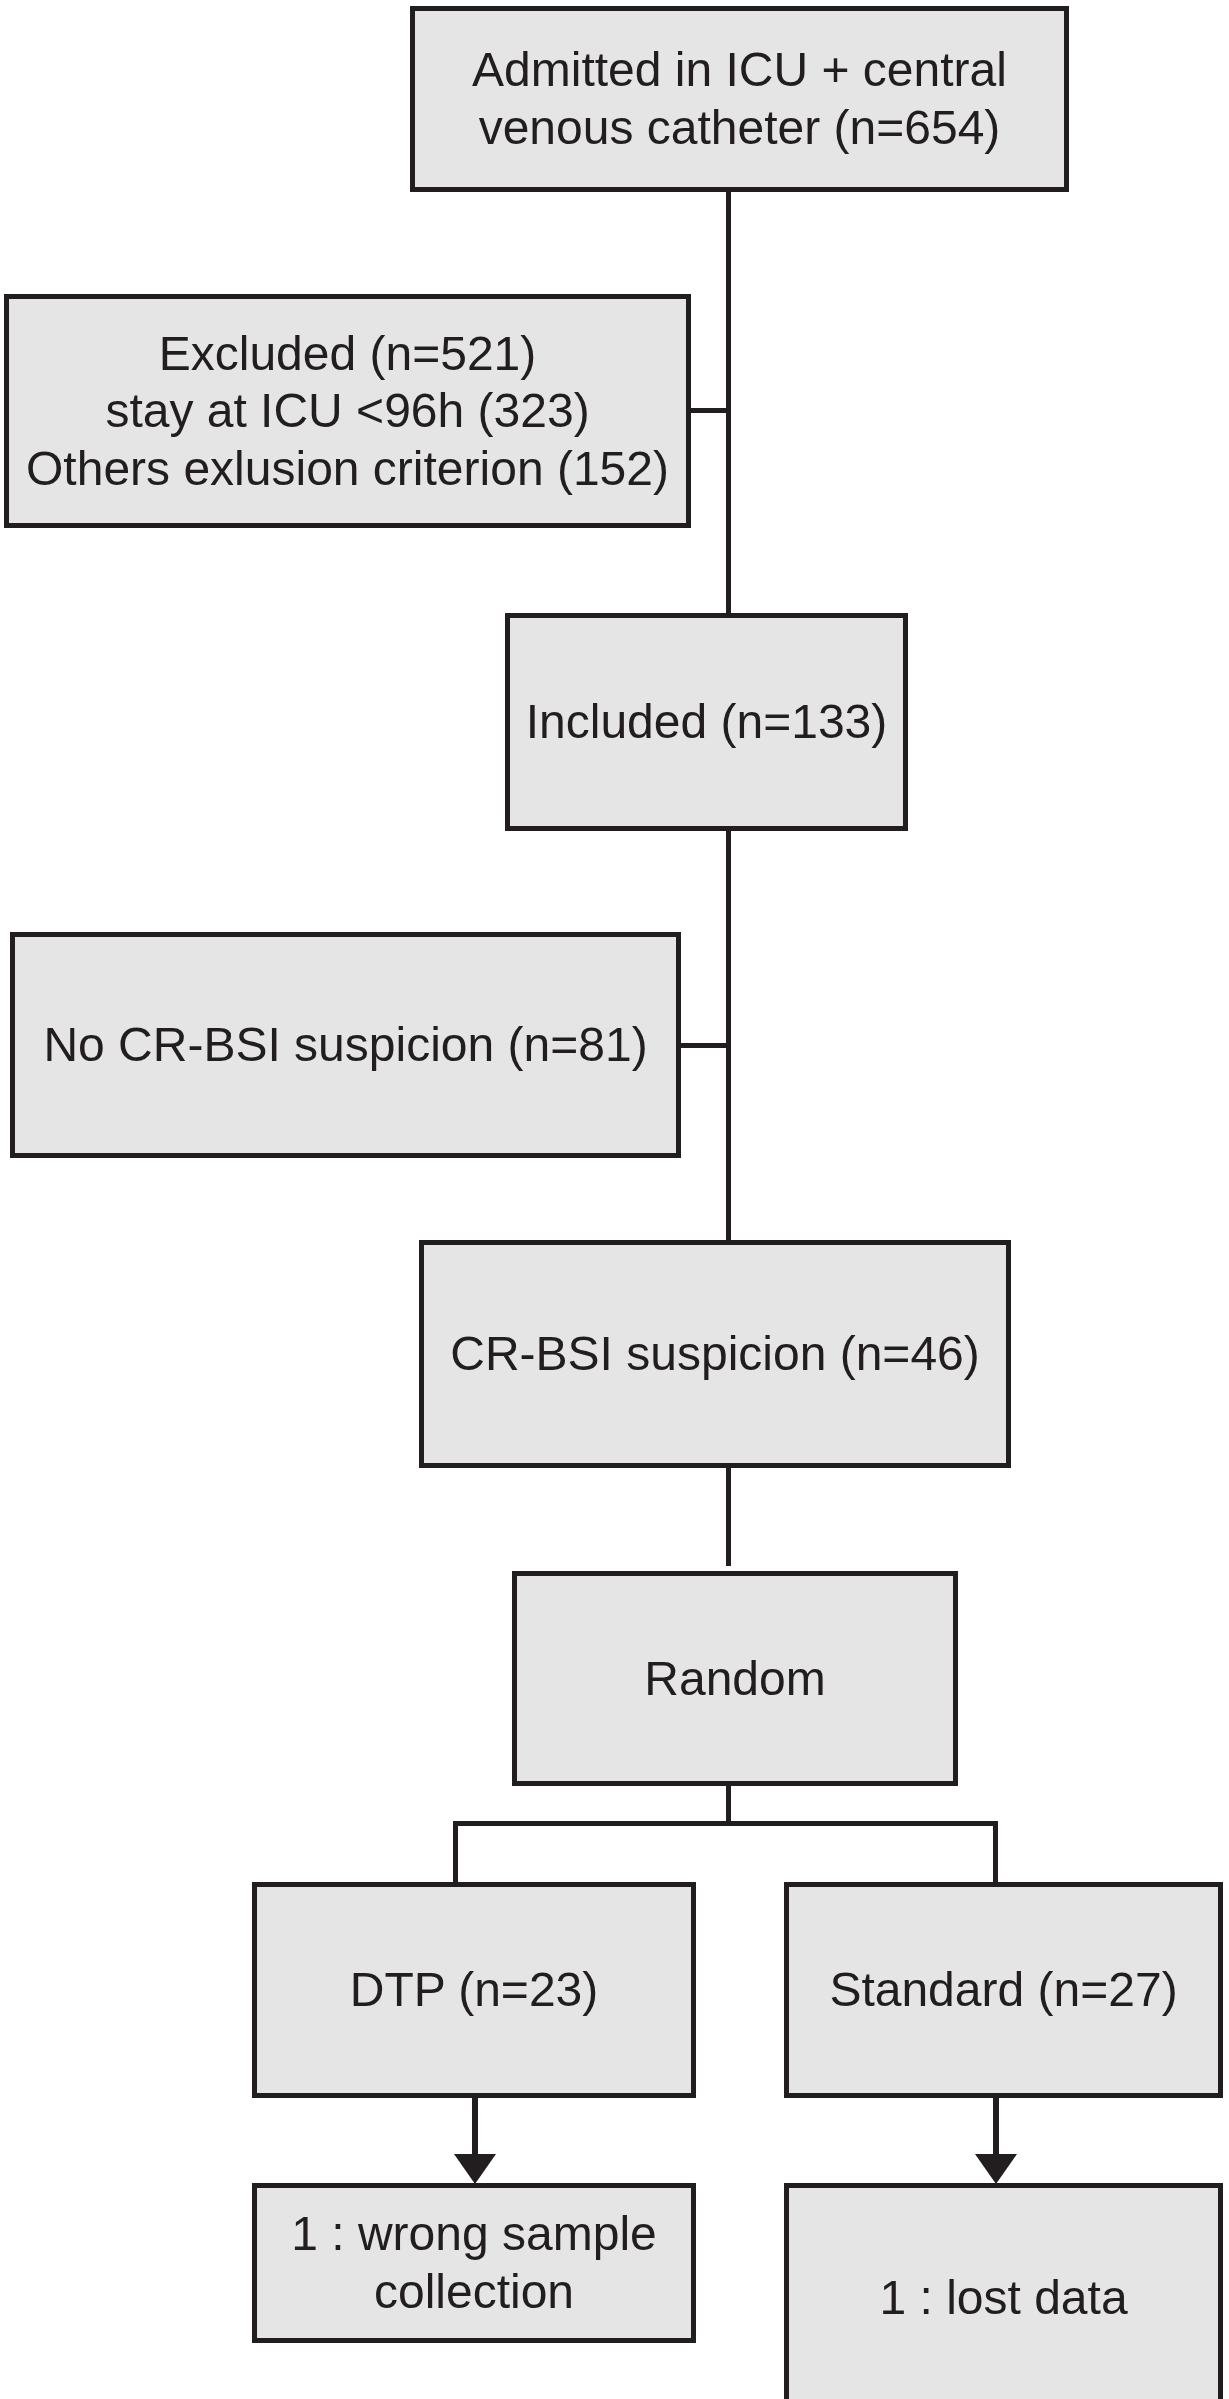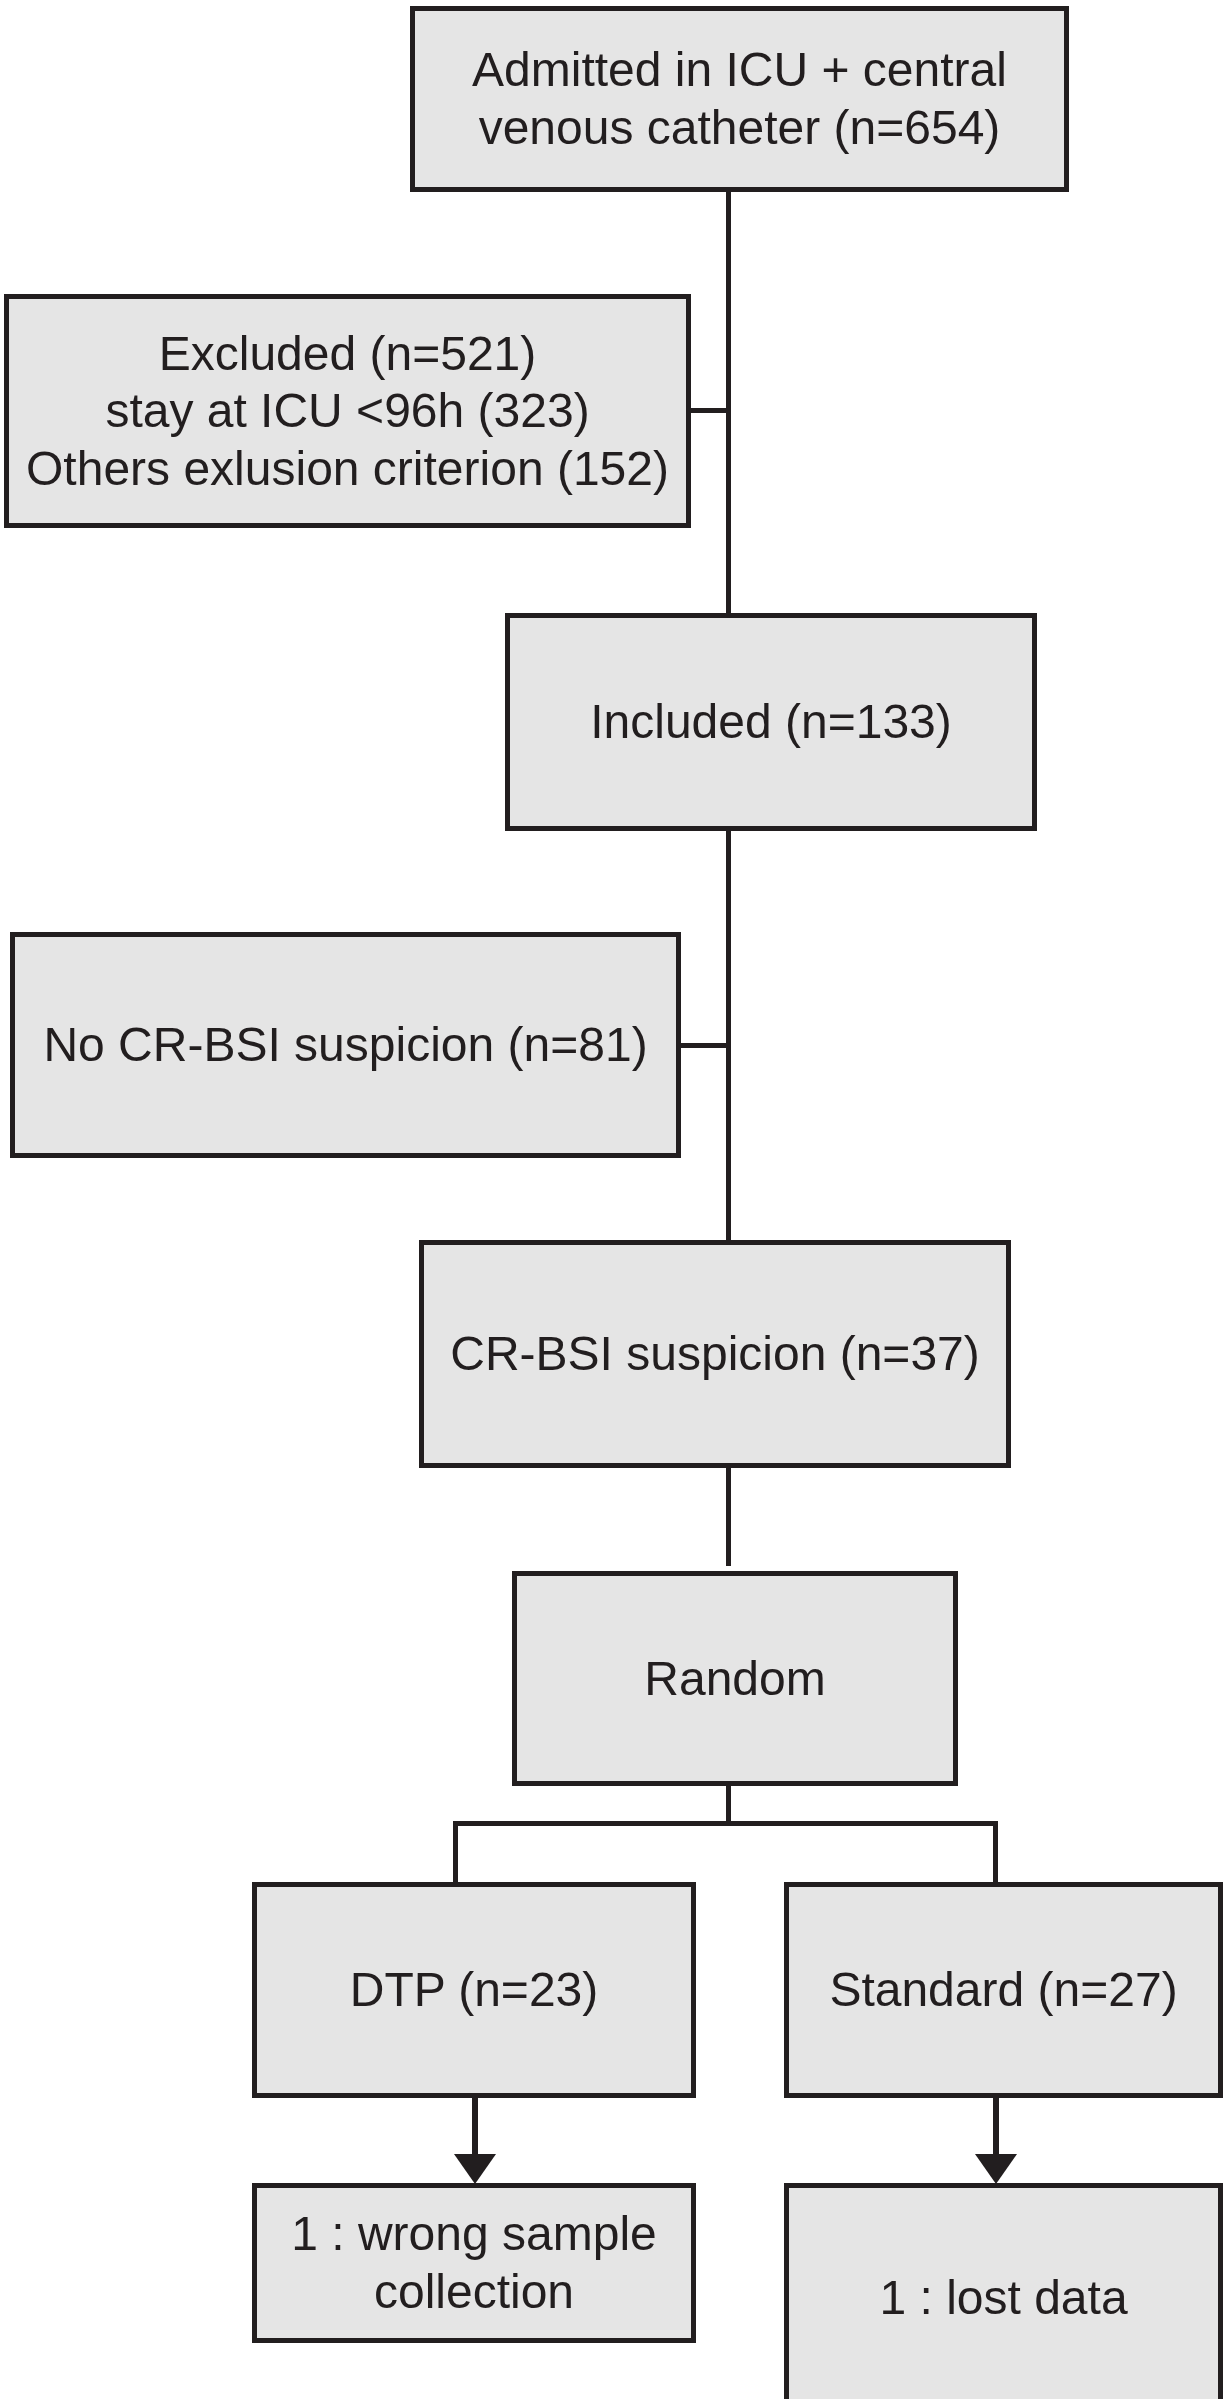--- a/index.html
+++ b/index.html
@@ -42,21 +42,21 @@
     width: 0;
     height: 0;
     border-left: 21px solid transparent;
     border-right: 21px solid transparent;
     border-top: 30px solid #221e1f;
   }
 
   
   .b-admitted   { left: 410px; top: 6px;    width: 659px; height: 186px; }
   .b-excluded   { left: 4px;   top: 294px;  width: 687px; height: 234px; }
-  .b-included   { left: 505px; top: 613px;  width: 532px; height: 218px; }
+  .b-included   { left: 505px; top: 613px;  width: 403px; height: 218px; }
   .b-nosusp     { left: 10px;  top: 932px;  width: 671px; height: 226px; }
   .b-susp       { left: 419px; top: 1240px; width: 592px; height: 228px; }
   .b-random     { left: 512px; top: 1563px; width: 446px; height: 215px; margin-top: 8px; }
   .b-dtp        { left: 252px; top: 1882px; width: 444px; height: 216px; }
   .b-standard   { left: 784px; top: 1882px; width: 439px; height: 216px; }
   .b-wrong      { left: 252px; top: 2183px; width: 444px; height: 160px; }
   .b-lost       { left: 784px; top: 2183px; width: 439px; height: 230px; }
 
   
   .c-top-incl     { left: 726px; top: 190px;  width: 5px;   height: 426px; }
@@ -105,21 +105,21 @@
 
   <div class="box b-included">
     <span class="line-text">Included (n=133)</span>
   </div>
 
   <div class="box b-nosusp">
     <span class="line-text">No CR-BSI suspicion (n=81)</span>
   </div>
 
   <div class="box b-susp">
-    <span class="line-text">CR-BSI suspicion (n=37)</span>
+    <span class="line-text">CR-BSI suspicion (n=46)</span>
   </div>
 
   <div class="box b-random">
     <span class="line-text">Random</span>
   </div>
 
   <div class="box b-dtp">
     <span class="line-text">DTP (n=23)</span>
   </div>
 

